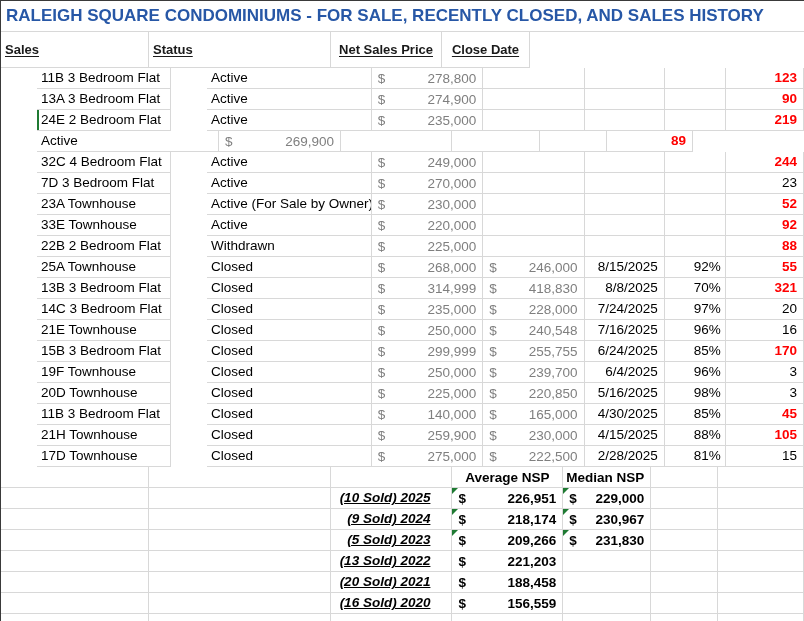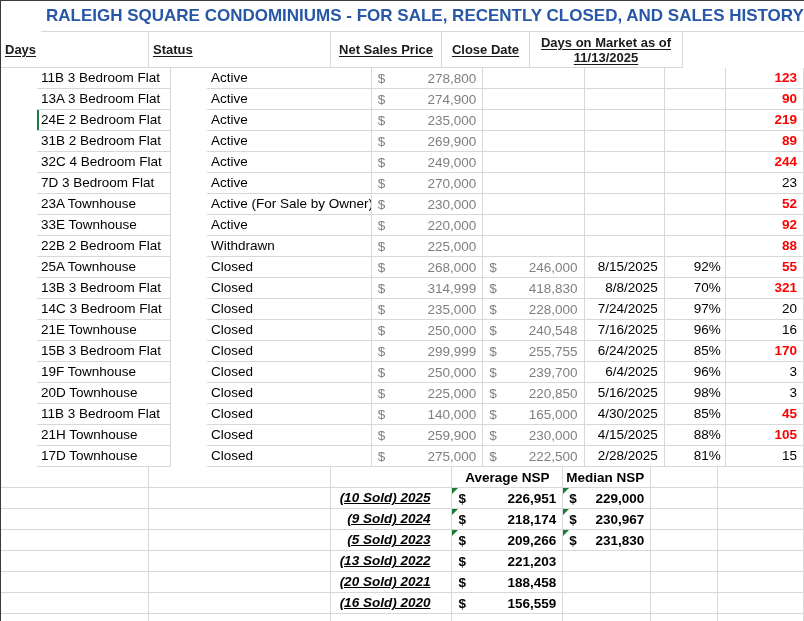--- a/index.html
+++ b/index.html
@@ -28,21 +28,21 @@
   .col-unit{width:148px}
   .col-status{width:182px}
   .col-ask{width:122px}
   .col-nsp{width:111px}
   .col-close{width:88px}
   .col-pct{width:67px}
   .col-days{width:86px}
   .col-daysm{width:153px}
 
   
-  .title-row{height:30px;border-bottom:1px solid var(--gridline,#d8d8d8);display:flex;align-items:center;margin-left:40px;}
+  .title-row{height:30px;border-bottom:1px solid var(--gridline,#d8d8d8);display:flex;align-items:center;}
   .title{color:var(--title_text,#2757a6);font-weight:bold;font-size:17px;padding-left:5px;white-space:nowrap;}
 
   
   .header-row{height:36px;}
   .hdr{font-weight:bold;color:#1a1a1a;font-size:13px;display:flex;align-items:center;}
   .hleft{padding-left:4px;justify-content:flex-start;}
   .hcenter{display:flex;align-items:center;justify-content:center;}
   .twoline{flex-direction:column;line-height:15px;justify-content:center;}
   .ul{text-decoration:underline;text-underline-offset:2px;}
 
@@ -71,35 +71,31 @@
 <body>
 
 <div class="sheet">
 
   <div class="row title-row">
     <div class="title">RALEIGH SQUARE CONDOMINIUMS - FOR SALE, RECENTLY CLOSED, AND SALES HISTORY</div>
   </div>
 
   <div class="row header-row">
     <div class="cell col-unit hdr hleft">
-      <span class="ul">Days</span>
+      <span class="ul">Sales</span>
     </div>
     <div class="cell col-status hdr hleft">
       <span class="ul">Status</span>
     </div>
     <div class="cell col-nsp hdr hcenter">
       <span class="ul">Net Sales Price</span>
     </div>
     <div class="cell col-close hdr hcenter">
       <span class="ul">Close Date</span>
     </div>
-    <div class="cell col-daysm hdr hcenter twoline">
-      <span class="ul">Days on Market as of</span>
-      <span class="ul">11/13/2025</span>
-    </div>
   </div>
 
   <div id="rows">
       <div class="row">
         <div class="cell col-unit tleft">11B 3 Bedroom Flat</div>
         <div class="cell col-status tleft">Active</div>
         <div class="cell col-ask money">
           <div class="cur">$</div>
           <div class="val">278,800</div>
         </div>
@@ -126,21 +122,20 @@
         <div class="cell col-ask money">
           <div class="cur">$</div>
           <div class="val">235,000</div>
         </div>
         <div class="cell col-nsp money"></div>
         <div class="cell col-close tright"></div>
         <div class="cell col-pct tright"></div>
         <div class="cell col-days tright days red">219</div>
       </div>
       <div class="row">
-        <div class="cell col-unit tleft">31B 2 Bedroom Flat</div>
         <div class="cell col-status tleft">Active</div>
         <div class="cell col-ask money">
           <div class="cur">$</div>
           <div class="val">269,900</div>
         </div>
         <div class="cell col-nsp money"></div>
         <div class="cell col-close tright"></div>
         <div class="cell col-pct tright"></div>
         <div class="cell col-days tright days red">89</div>
       </div>

